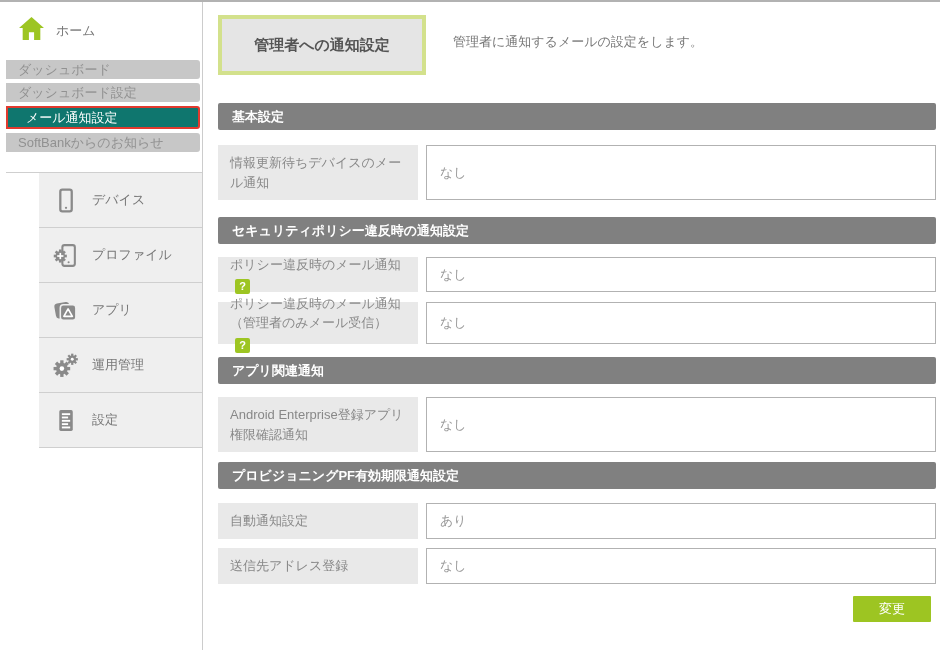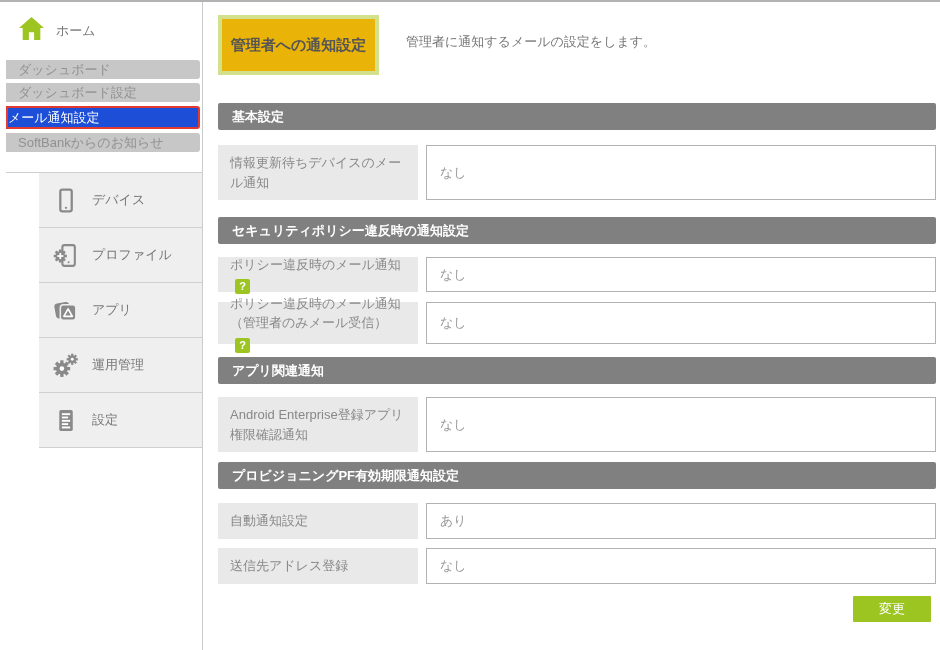--- a/index.html
+++ b/index.html
@@ -14,36 +14,36 @@
     border-right:1px solid #ccc;box-sizing:border-box;background:#fff;}
   .home-item{display:flex;align-items:center;gap:11px;padding:13px 0 14px 12px;cursor:pointer;}
   .home-item .label{font-size:13px;color:#777;}
   .submenu{display:flex;flex-direction:column;}
   .submenu-item{
     width:194px;box-sizing:border-box;height:19px;line-height:19px;margin-bottom:4px;
     padding-left:12px;background:#c7c7c7;border-radius:0 3px 3px 0;
     color:#919191;font-size:13px;cursor:pointer;white-space:nowrap;overflow:hidden;
   }
   .submenu-item.selected{
-    background:#1d4ed8;color:#fff;border:2px solid #e23a2e;
-    height:23px;line-height:19px;padding-left:0;
+    background:#0f766e;color:#fff;border:2px solid #e23a2e;
+    height:23px;line-height:19px;padding-left:18px;
   }
   .nav-sections{margin-top:16px;border-top:1px solid #cfcfcf;}
   .nav-item{
     height:54px;border-bottom:1px solid #cfcfcf;background:#efefef;
     display:flex;align-items:center;gap:13px;padding-left:13px;
     color:#777;font-size:13px;cursor:pointer;margin-left:33px;
   }
   .nav-item .icon{width:27px;height:27px;flex:0 0 27px;}
 
   
   .content{margin-left:218px;width:718px;position:relative;padding-top:2px;box-sizing:content-box;}
   .page-header{display:flex;margin-top:13px;}
   .title-box{
-    width:161px;height:60px;box-sizing:border-box;border:4px solid #d3e18c;background:#eab308;
+    width:208px;height:60px;box-sizing:border-box;border:4px solid #d3e18c;background:#e5e5e5;
     display:flex;align-items:center;justify-content:center;
     font-size:15px;font-weight:bold;color:#555;
   }
   .page-desc{margin-left:27px;padding-top:18px;font-size:13px;color:#777;}
 
   .sec-header{
     height:27px;line-height:27px;background:#808080;color:#ffffff;
     font-size:13px;font-weight:bold;padding-left:14px;border-radius:2px;
     box-sizing:border-box;
   }

